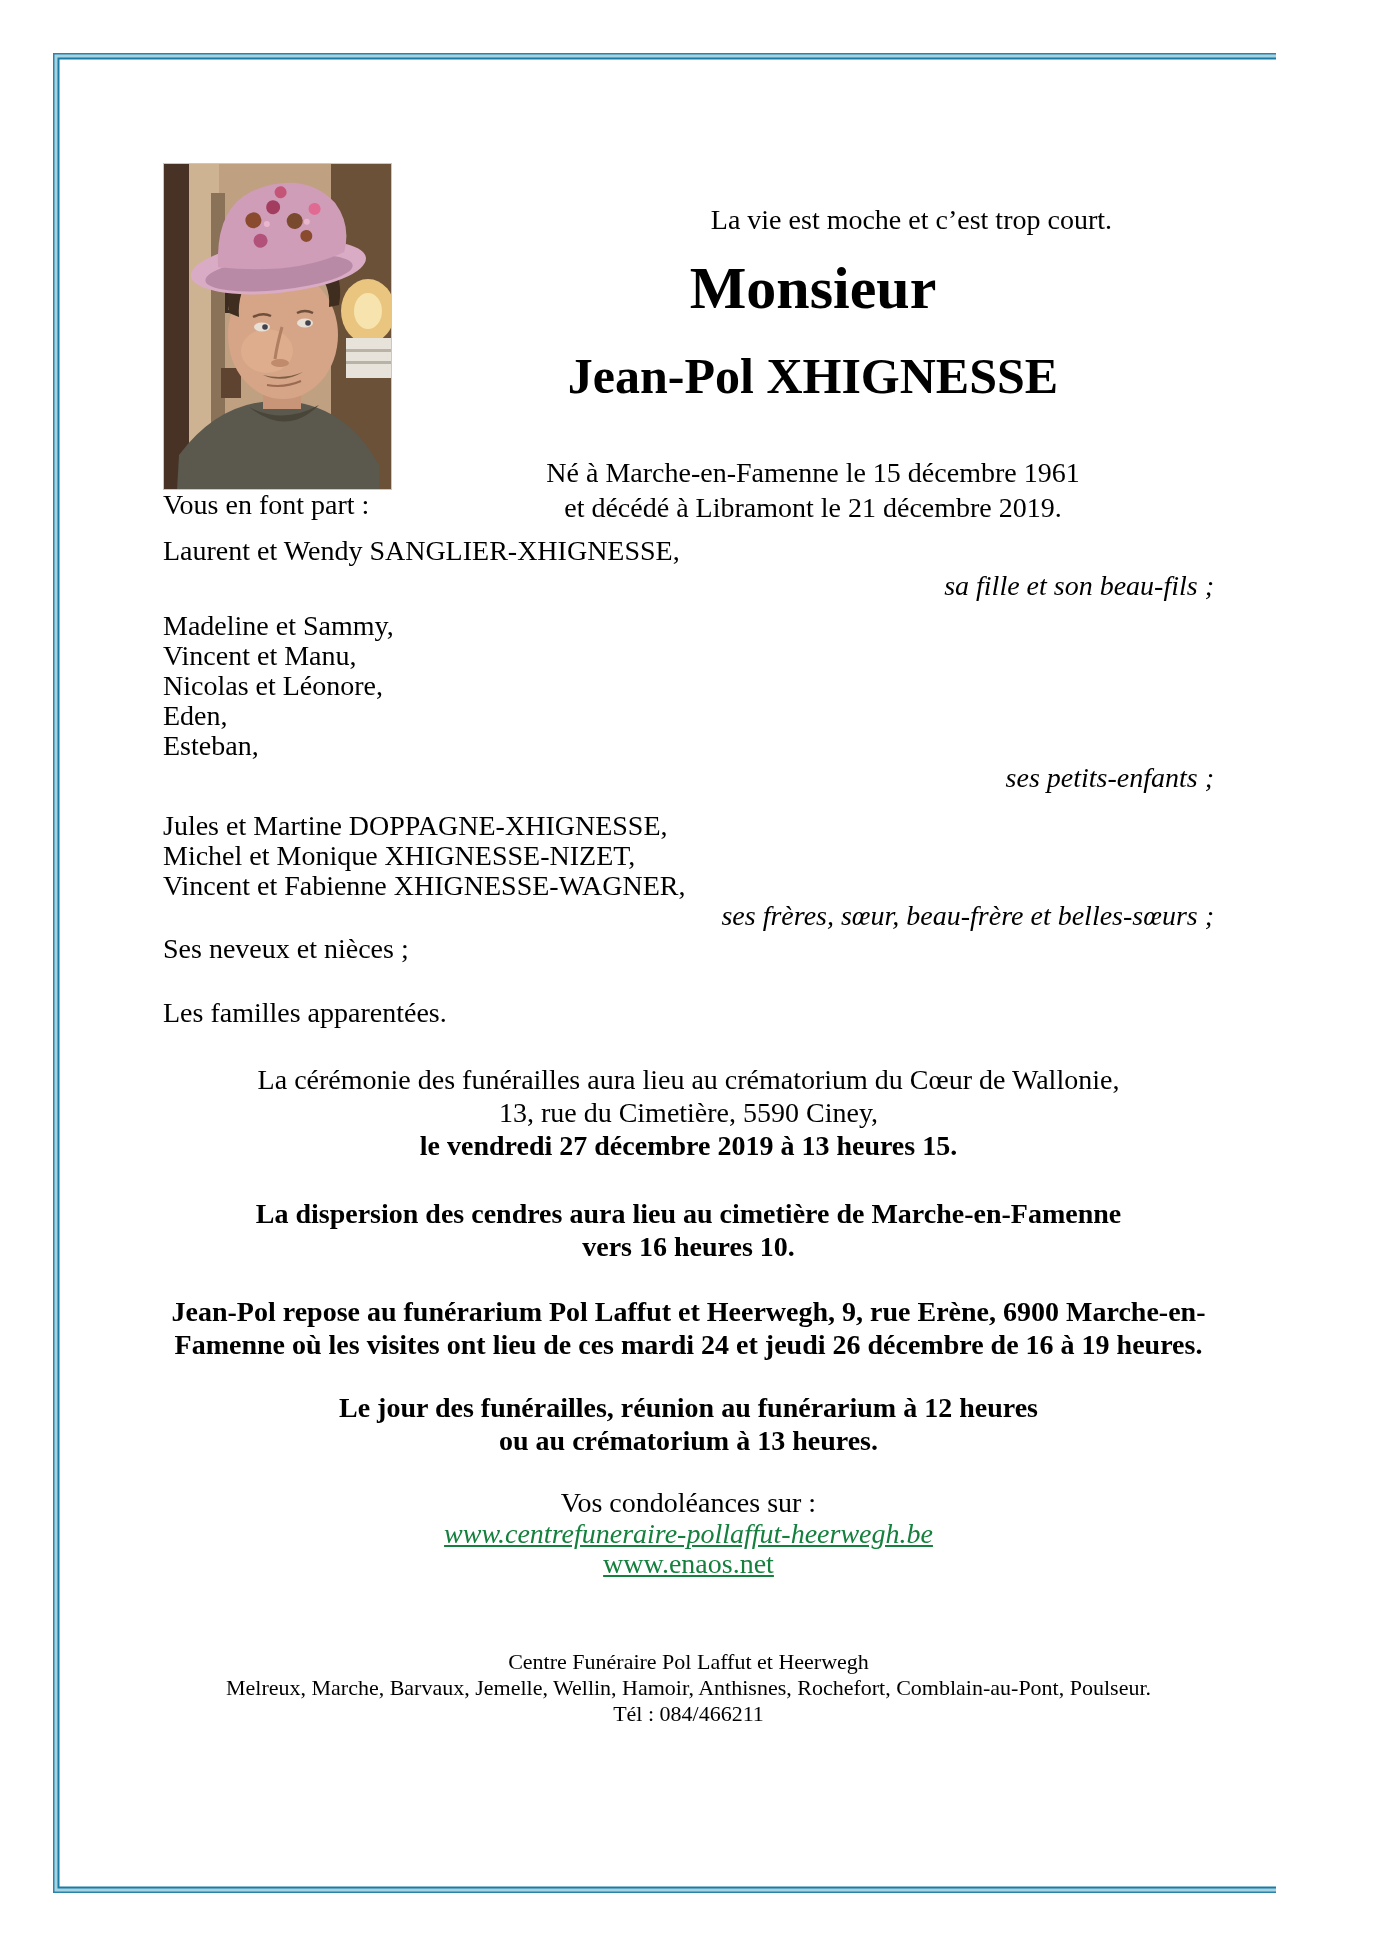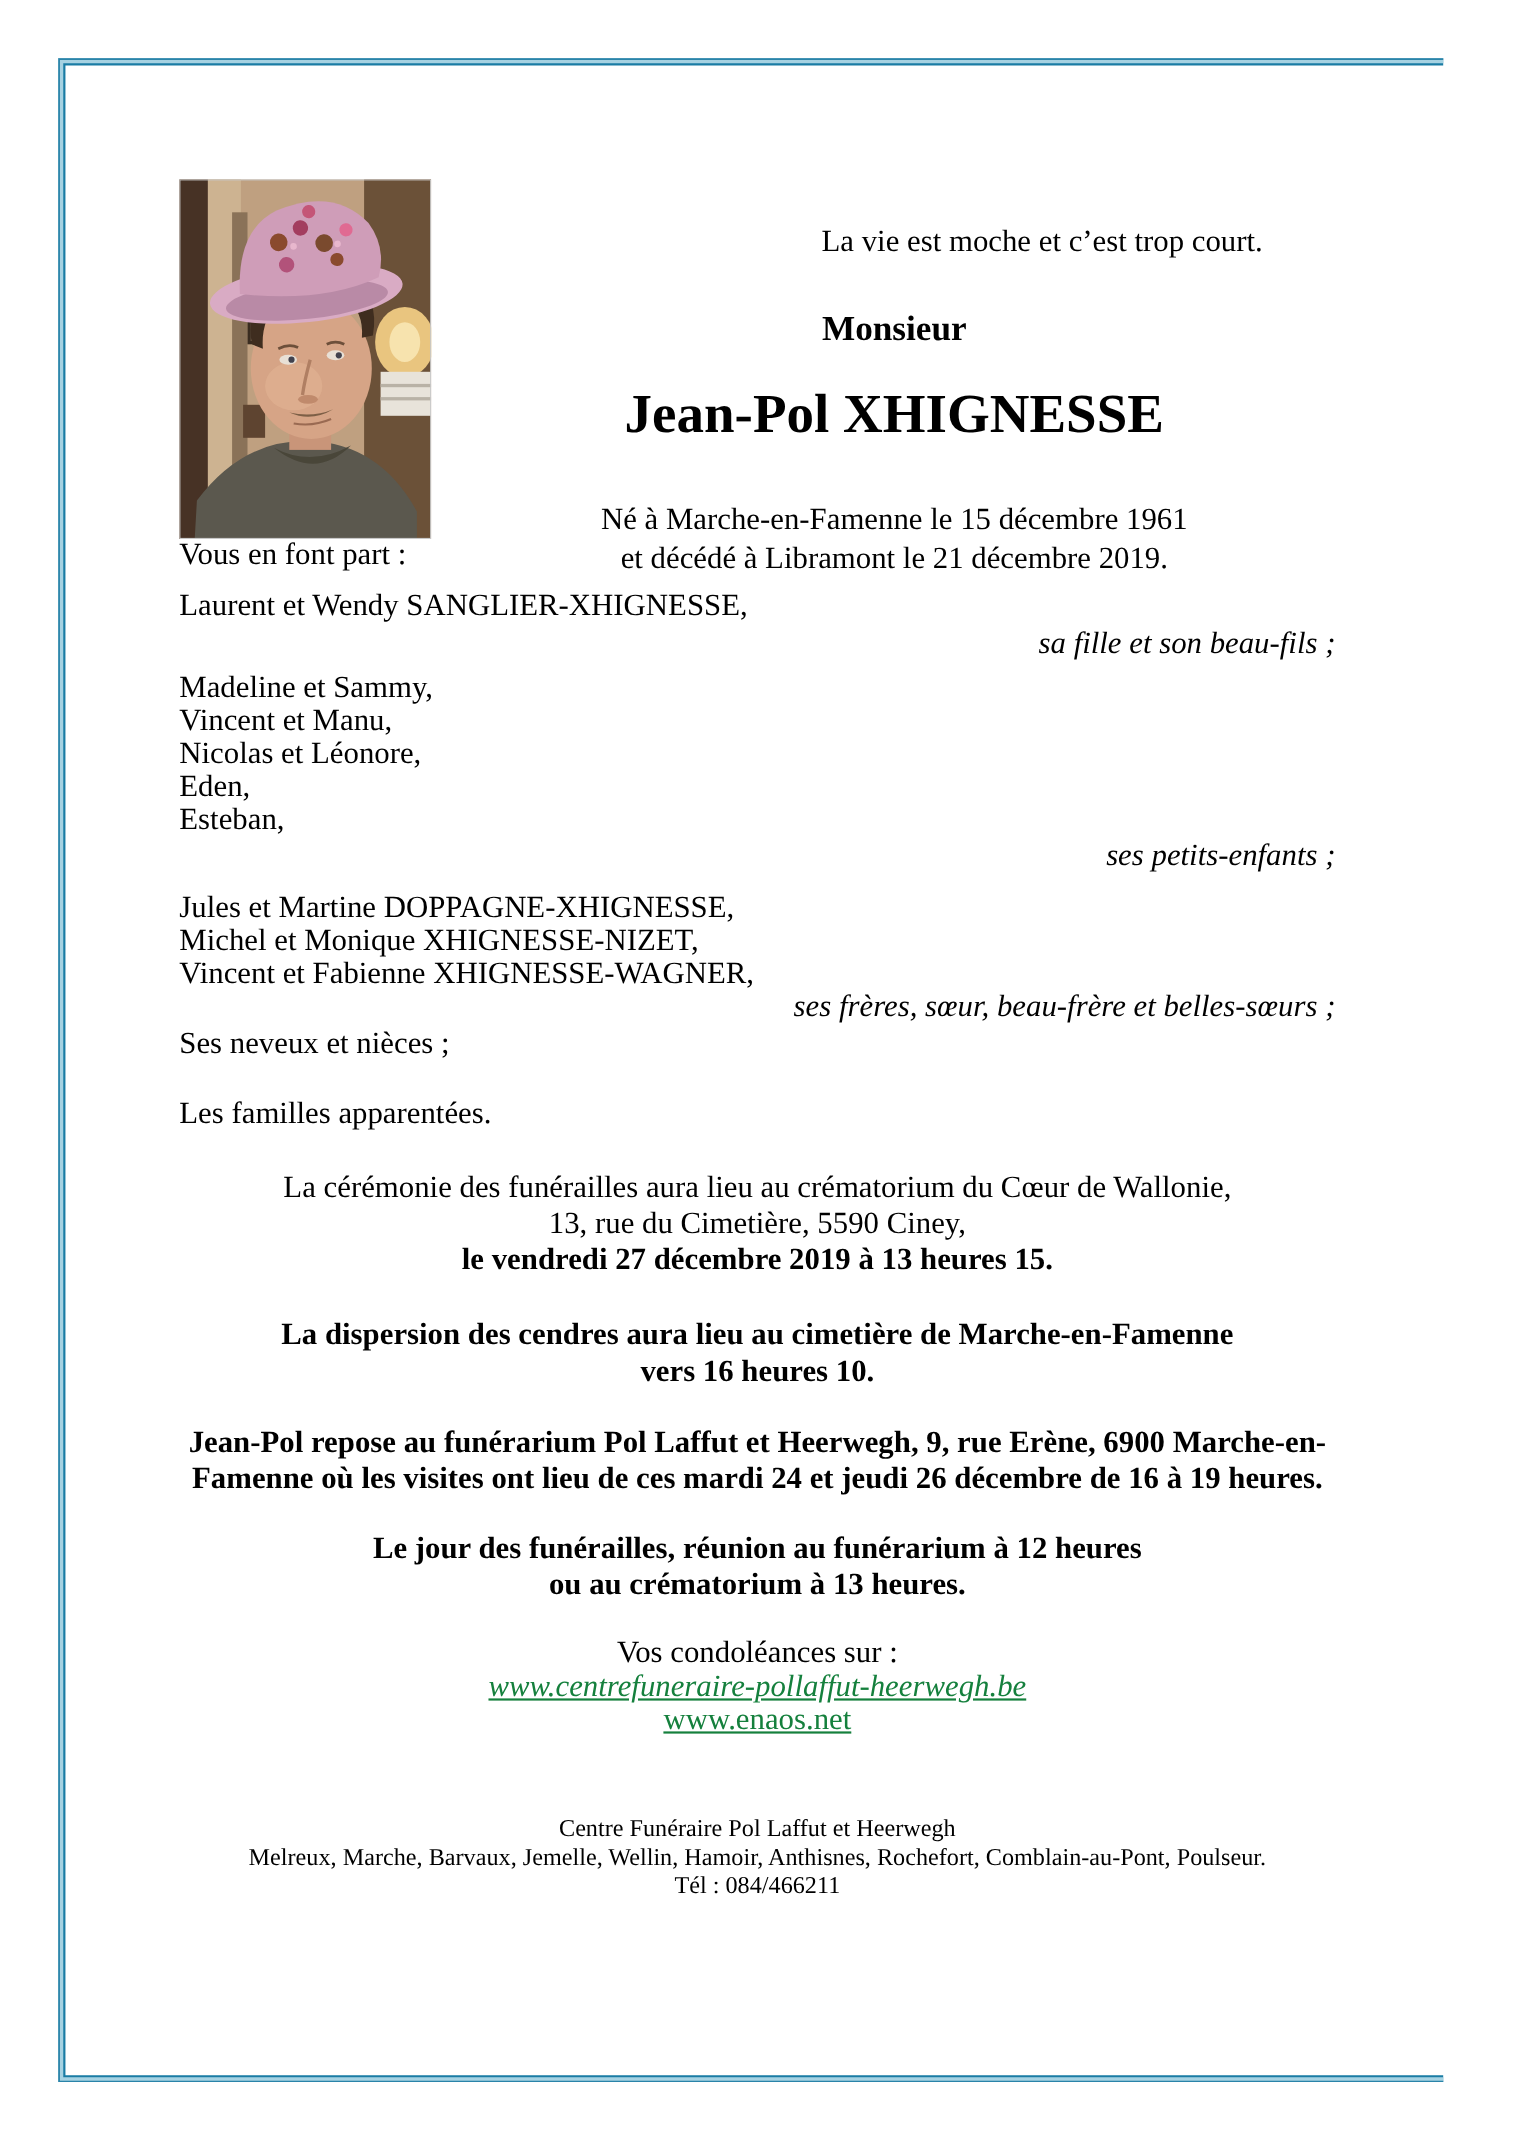--- a/index.html
+++ b/index.html
@@ -1,32 +1,31 @@
 <!DOCTYPE html>
 <html><head>
 <meta charset="utf-8">
 <style>
   html,body{margin:0;padding:0;background:#ffffff;}
   .page{
     position:relative; width:1276px; height:1949px; background:#ffffff;
     font-family:"Liberation Serif","DejaVu Serif",serif; color:#000;
     overflow:hidden;
-    padding-left:36px;
   }
   .frame{
     position:absolute; left:53px; top:53px; width:1269px; height:1840px;
     box-shadow:
       inset 0 0 0 1.5px #2a84a9,
       inset 0 0 0 4.5px #a6d2e2,
       inset 0 0 0 6.5px #1a7ca4;
   }
   .photo{ position:absolute; left:163px; top:163px; width:229px; height:327px; }
   .quote{ position:absolute; top:203px; right:164px; font-size:28px; line-height:34px; white-space:nowrap; }
-  .h-title{ position:absolute; left:412px; top:268px; width:802px; text-align:center;
-            font-size:32px; font-weight:bold; line-height:60px; white-space:nowrap;}
+  .h-title{ position:absolute; left:412px; top:258px; width:802px; text-align:center;
+            font-size:60px; font-weight:bold; line-height:60px; white-space:nowrap;}
   .h-name{ position:absolute; left:412px; top:346px; width:802px; text-align:center;
            font-size:50px; font-weight:bold; line-height:60px; white-space:nowrap;}
   .h-dates{ position:absolute; left:412px; top:455px; width:802px; text-align:center;
             font-size:28px; line-height:35px;}
   .flow{ position:absolute; left:163px; top:490px; width:1051px; font-size:28px; line-height:30px;}
   .ln{ white-space:nowrap; }
   .rel{ text-align:right; font-weight:normal; font-style:italic; white-space:nowrap; }
   .cl{ display:flex; justify-content:center; }
   .cl span{ white-space:nowrap; line-height:33px; }
   .b{ font-weight:bold; }

